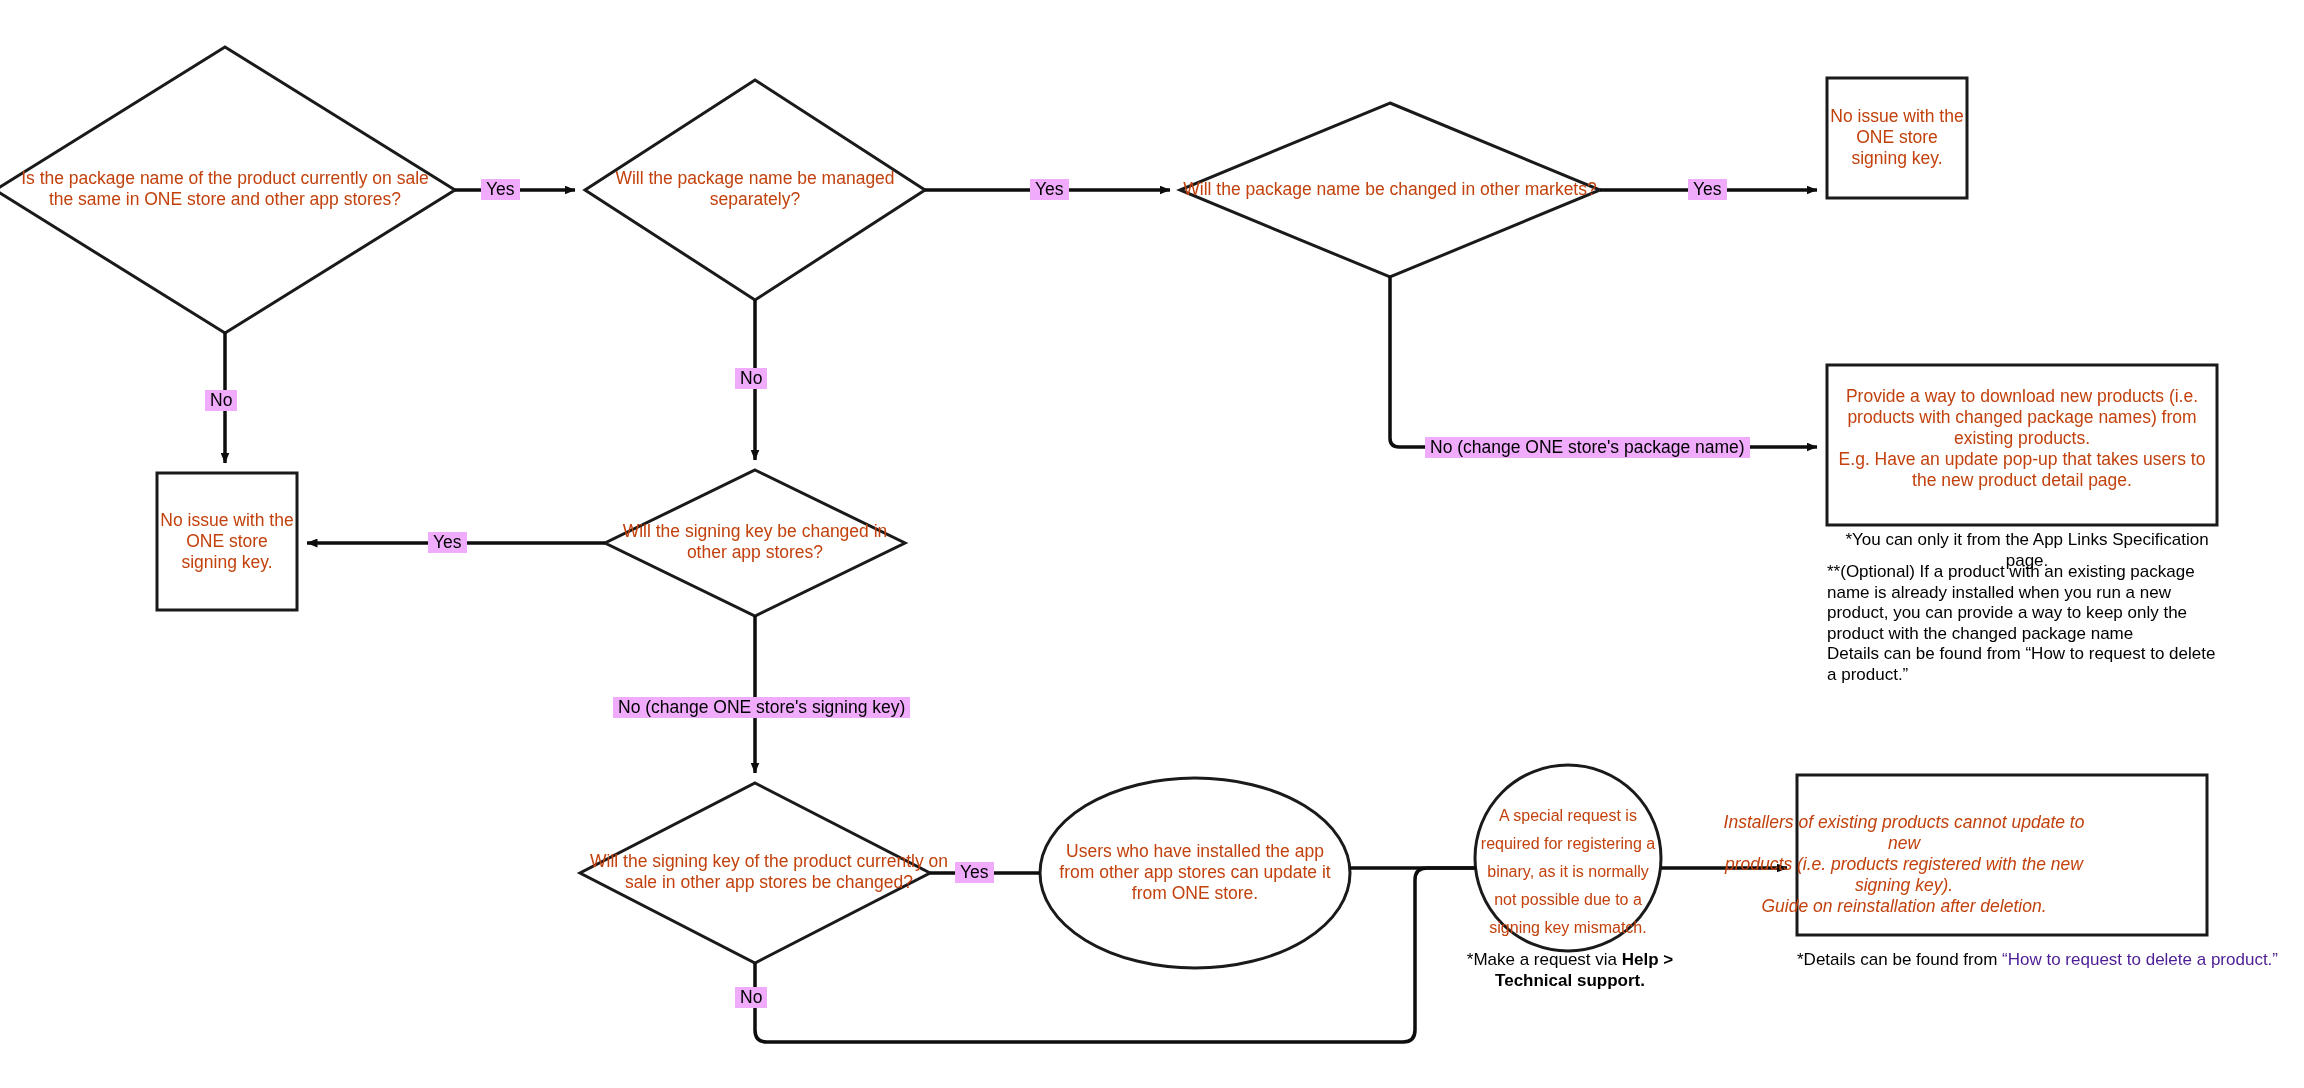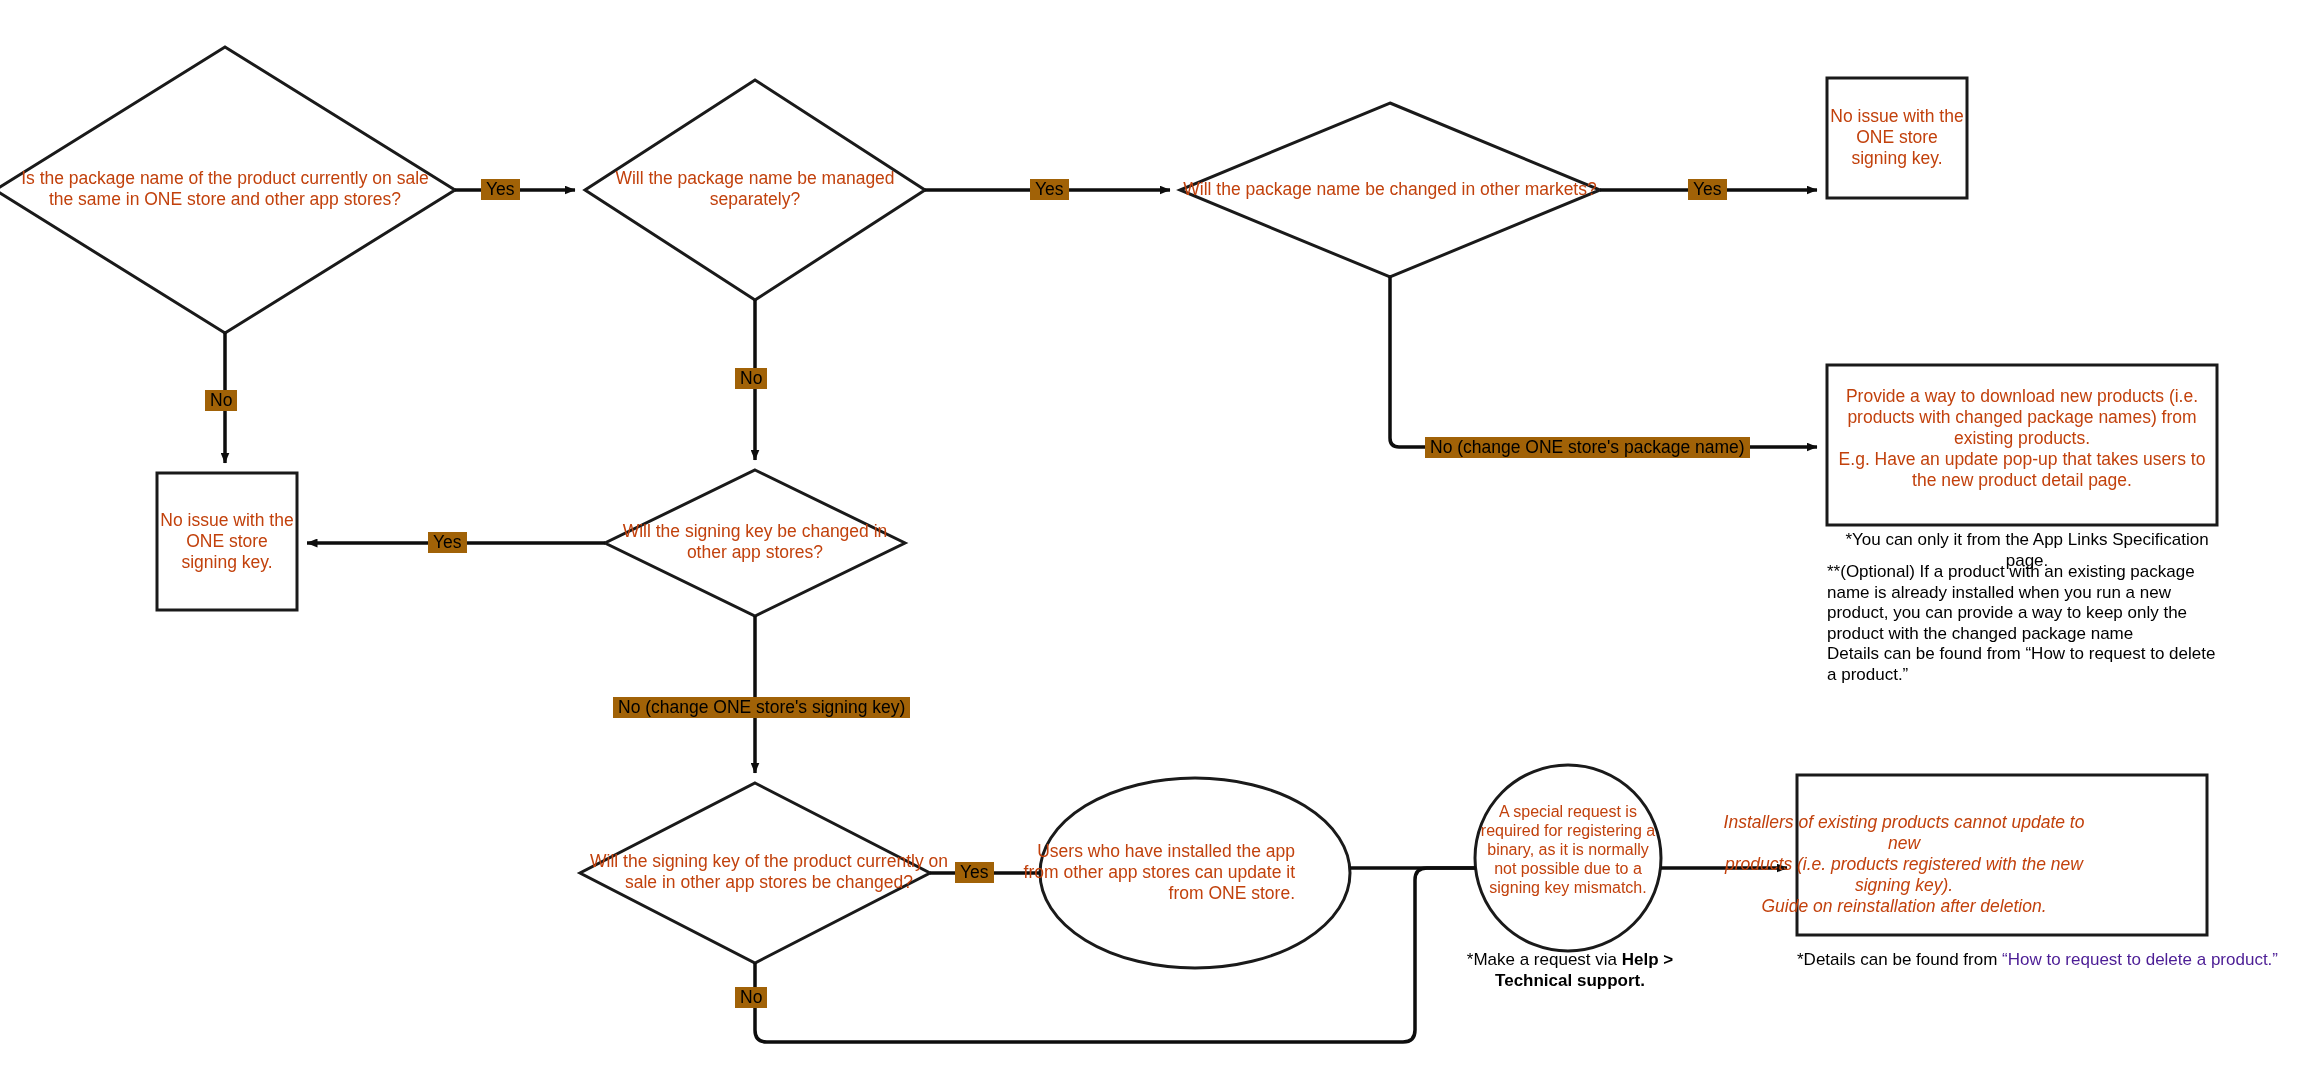--- a/index.html
+++ b/index.html
@@ -39,21 +39,21 @@
     font-size: 17.5px;
     line-height: 21px;
     white-space: pre-line;
     pointer-events: none;
   }
   .edgelabel {
     position: absolute;
     color: #000000;
     font-size: 17.5px;
     line-height: 21px;
-    background: #a16207;
+    background: #f0abfc;
     padding: 0 5px;
     white-space: nowrap;
     text-align: center;
   }
   .note {
     position: absolute;
     color: #000000;
     font-size: 17px;
     line-height: 20.5px;
     white-space: pre-line;
@@ -142,25 +142,25 @@
   <div class="nodetext" style="left:595px; top:521px; width:320px;">Will the signing key be changed in
 other app stores?</div>
 
   <div class="nodetext" style="left:157px; top:510px; width:140px;">No issue with the
 ONE store
 signing key.</div>
 
   <div class="nodetext" style="left:570px; top:851px; width:370px;margin-left:14px;">Will the signing key of the product currently on
 sale in other app stores be changed?</div>
 
-  <div class="nodetext" style="left:1015px; top:841px; width:280px;text-align:right;">Users who have installed the app
+  <div class="nodetext" style="left:1055px; top:841px; width:280px;">Users who have installed the app
 from other app stores can update it
 from ONE store.</div>
 
-  <div class="nodetext" style="left:1478px; top:802px; width:180px; font-size:16px; line-height:19px;">A special request is
+  <div class="nodetext" style="left:1478px; top:802px; width:180px; font-size:16px; line-height:28px;">A special request is
 required for registering a
 binary, as it is normally
 not possible due to a
 signing key mismatch.</div>
 
   <div class="nodetext" style="left:1707px; top:812px; width:394px;font-style:italic;">Installers of existing products cannot update to new
 products (i.e. products registered with the new
 signing key).
 Guide on reinstallation after deletion.</div>
 

